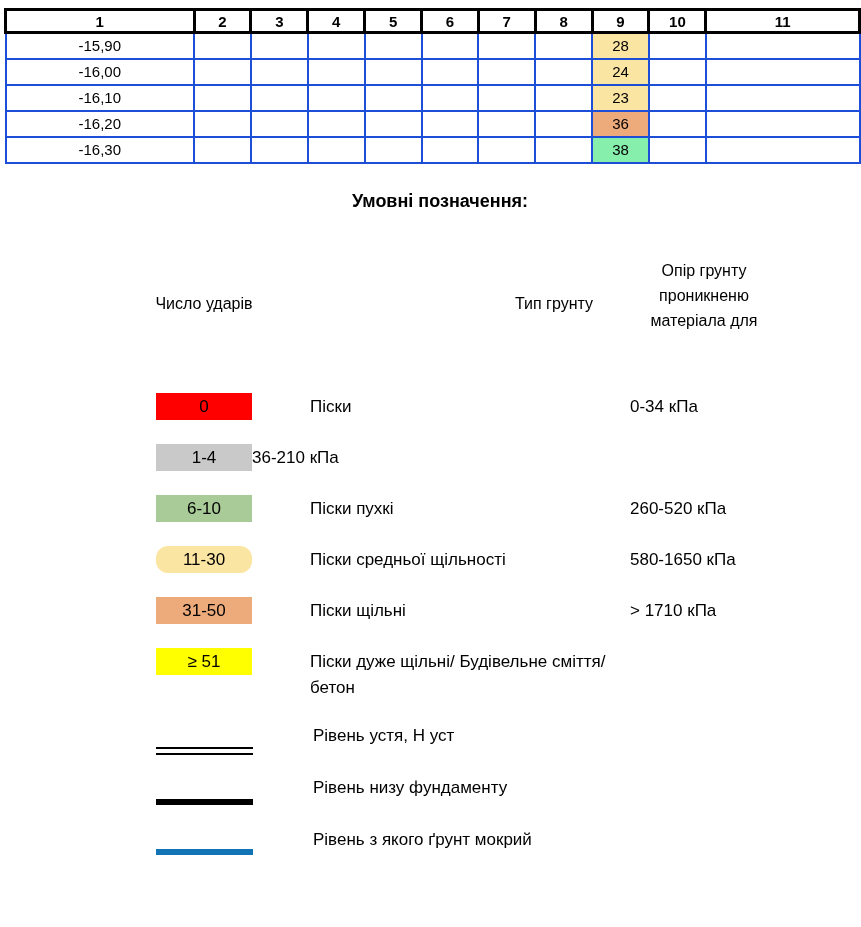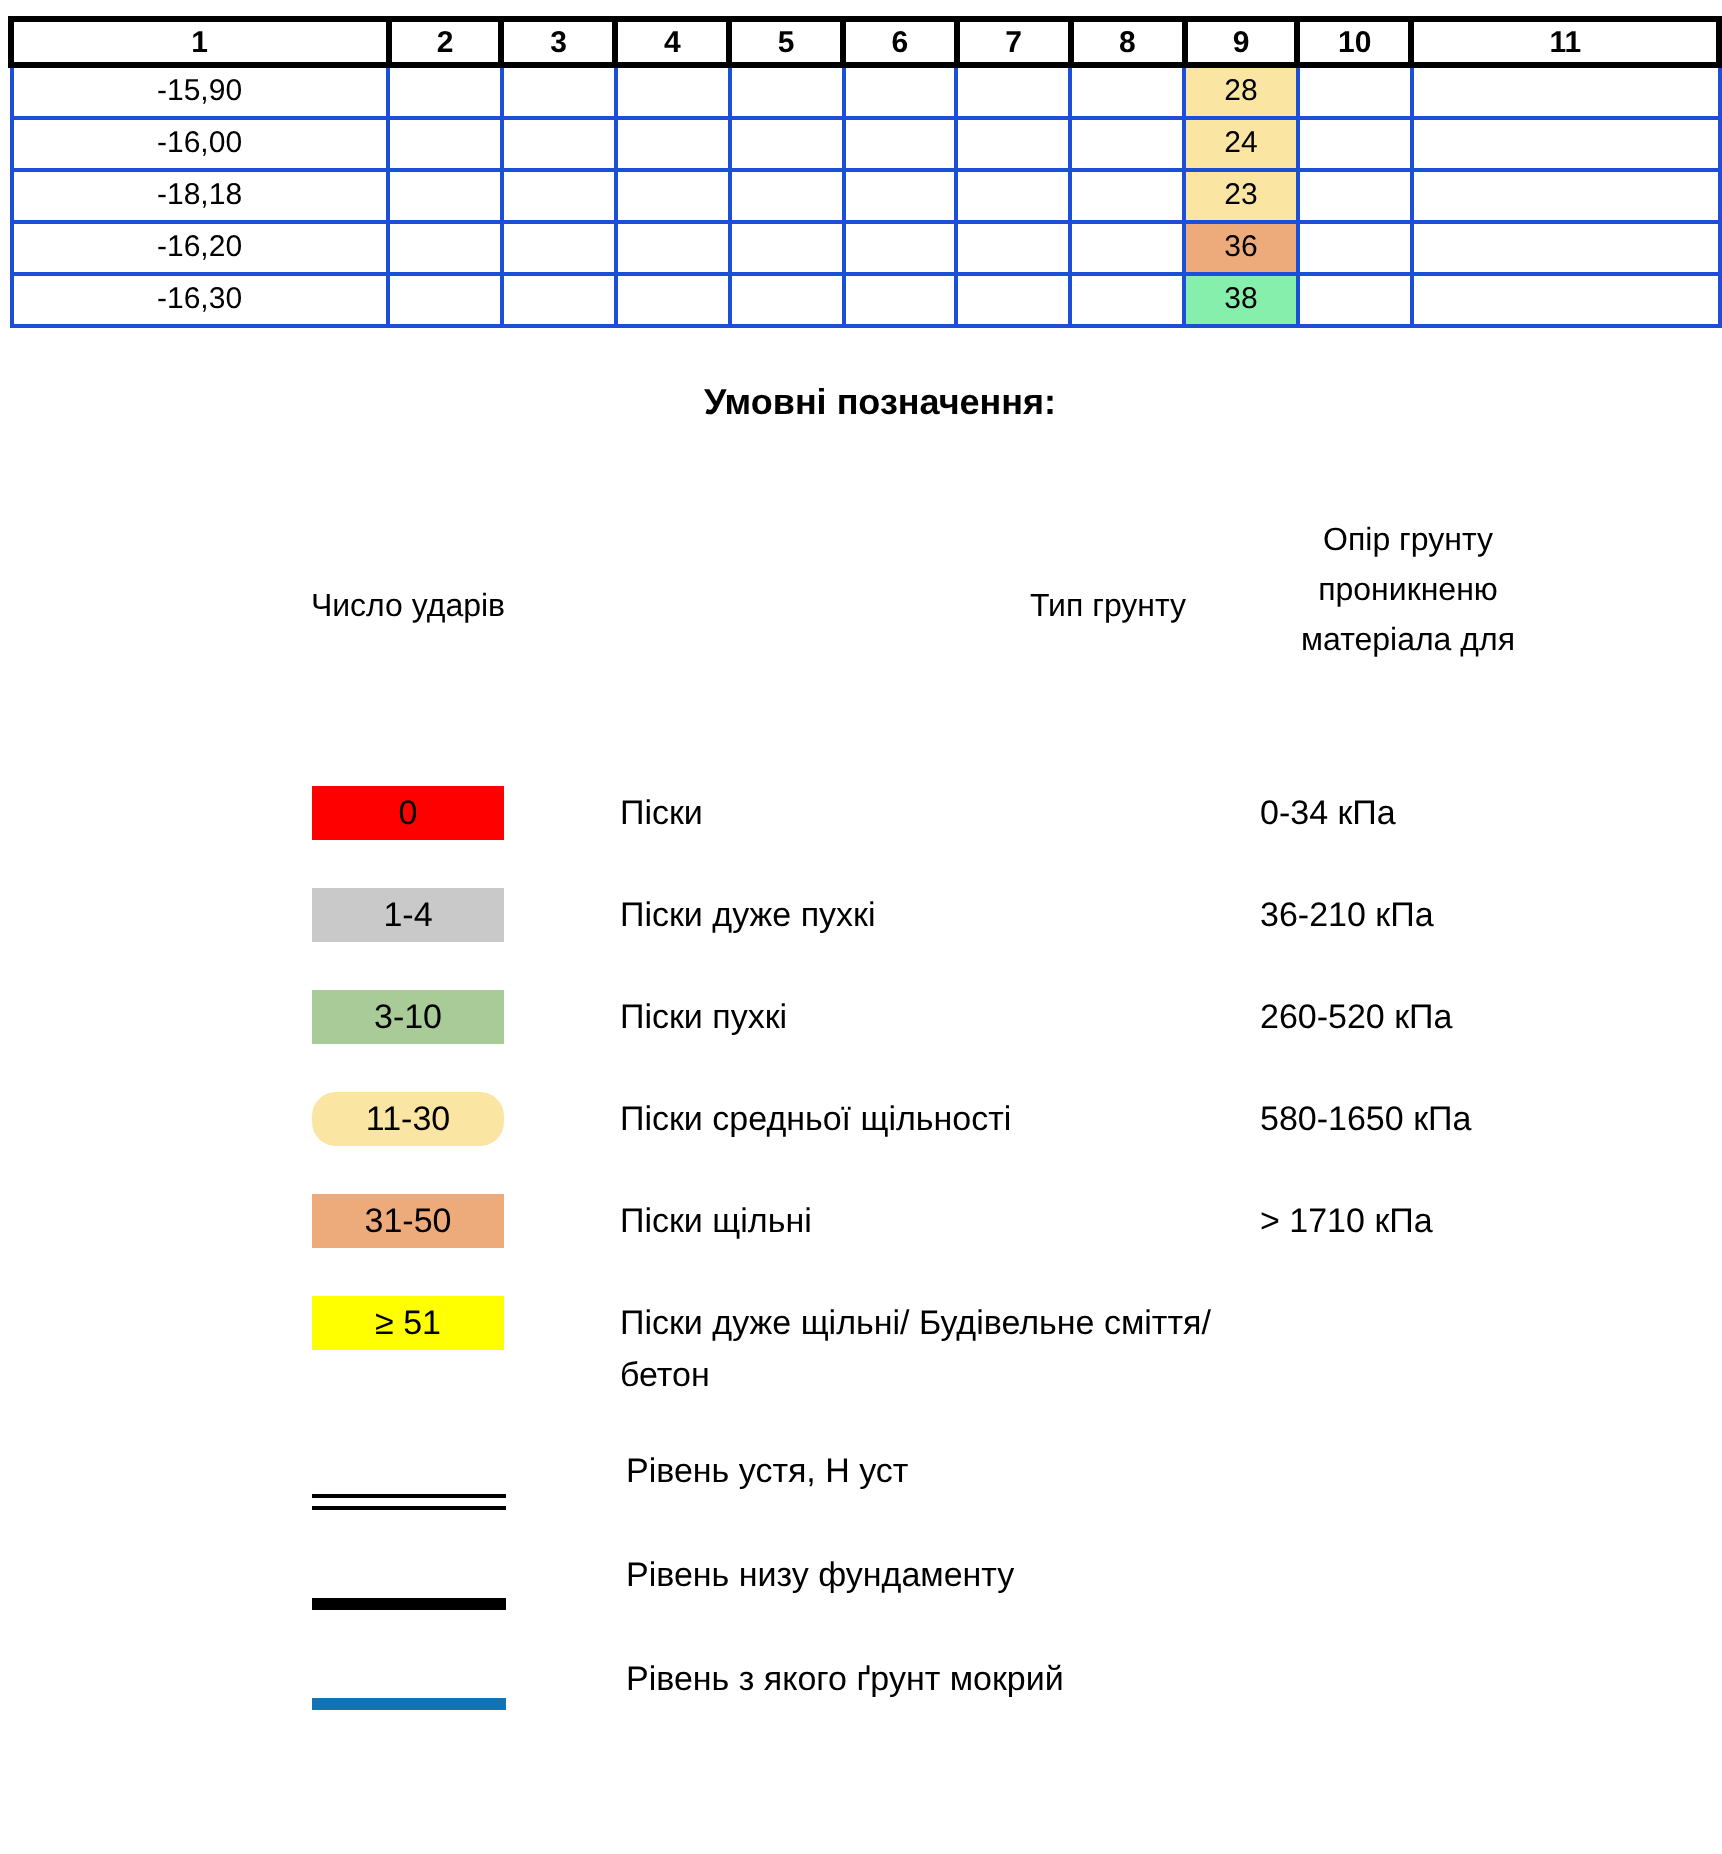--- a/index.html
+++ b/index.html
@@ -95,21 +95,21 @@
         <td></td>
           <td></td>
         <td></td>
           <td></td>
         <td></td>
         <td style="background-color: rgb(251, 229, 163);">24</td>
         <td></td>
           <td></td>
       </tr>
       <tr>
-        <td>-18,18</td>
+        <td>-16,10</td>
         <td></td>
           <td></td>
         <td></td>
           <td></td>
         <td></td>
           <td></td>
         <td></td>
         <td style="background-color: rgb(251, 229, 163);">23</td>
         <td></td>
           <td></td>
@@ -153,25 +153,24 @@
     <div>матеріала для</div>
   </div>
 
   <div class="swatch-row" style="top:393px">
     <div class="swatch" style="background-color: rgb(255, 0, 0);">0</div>
     <div class="type-cell">Піски</div>
     <div class="res-cell">0-34 кПа</div>
   </div>
   <div class="swatch-row" style="top:444px">
     <div class="swatch" style="background-color: rgb(201, 201, 201);">1-4</div>
-    <div class="type-cell">Піски дуже пухкі</div>
     <div class="res-cell">36-210 кПа</div>
   </div>
   <div class="swatch-row" style="top:495px">
-    <div class="swatch" style="background-color: rgb(168, 203, 151);">3-10</div>
+    <div class="swatch" style="background-color: rgb(168, 203, 151);">6-10</div>
     <div class="type-cell">Піски пухкі</div>
     <div class="res-cell">260-520 кПа</div>
   </div>
   <div class="swatch-row" style="top:546px">
     <div class="swatch" style="background-color: rgb(251, 229, 163); border-radius: 12px;">11-30</div>
     <div class="type-cell">Піски средньої щільності</div>
     <div class="res-cell">580-1650 кПа</div>
   </div>
   <div class="swatch-row" style="top:597px">
     <div class="swatch" style="background-color: rgb(237, 170, 123);">31-50</div>

